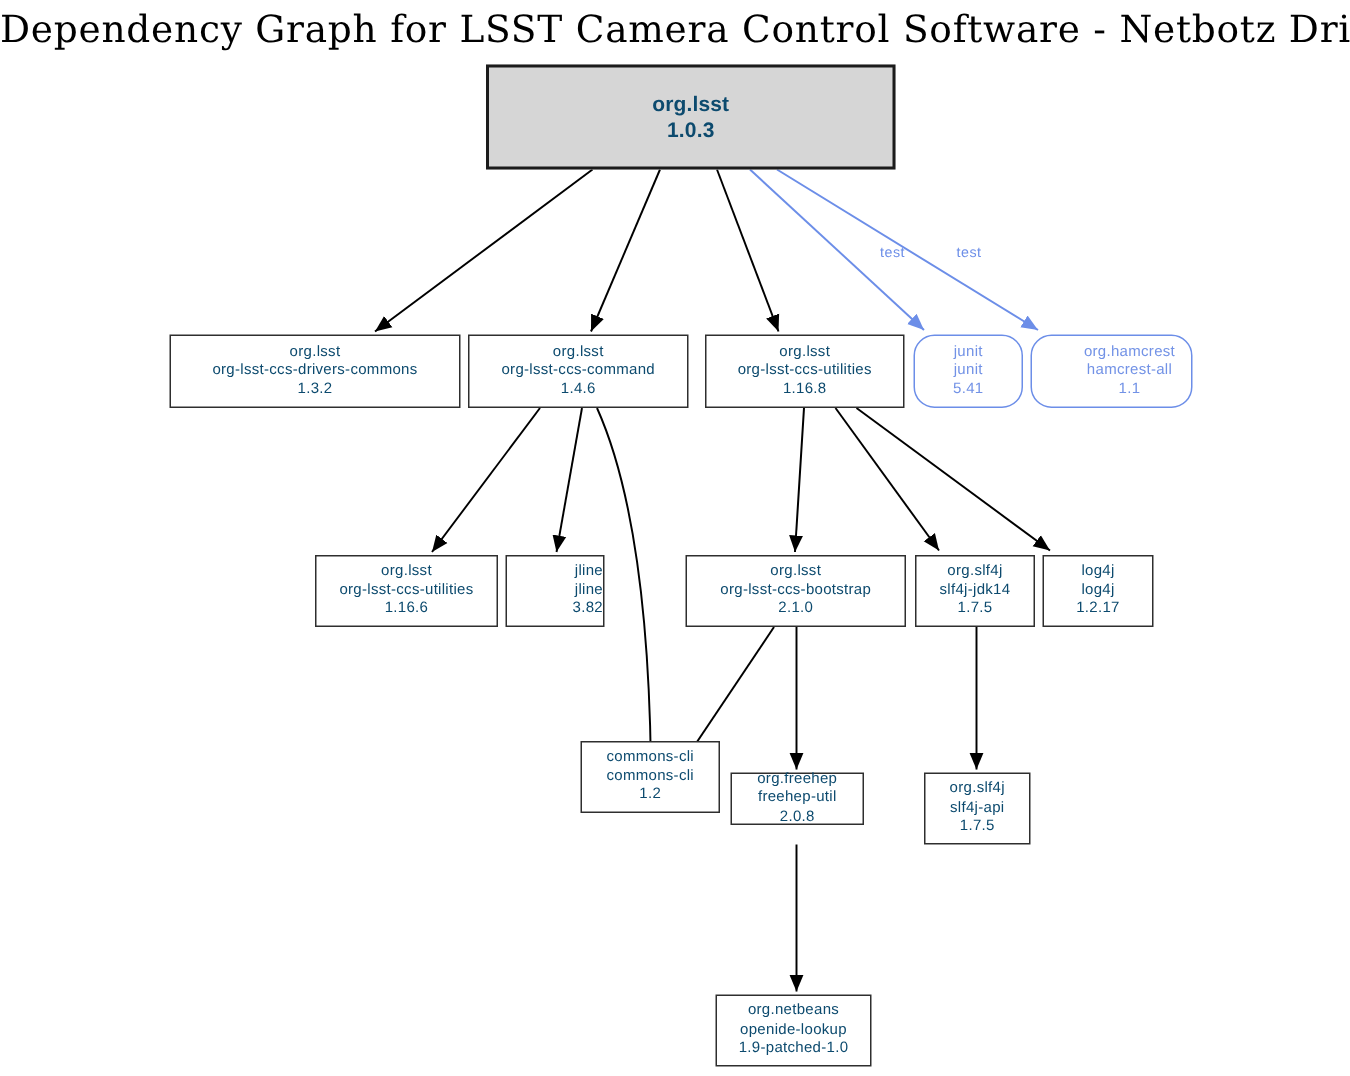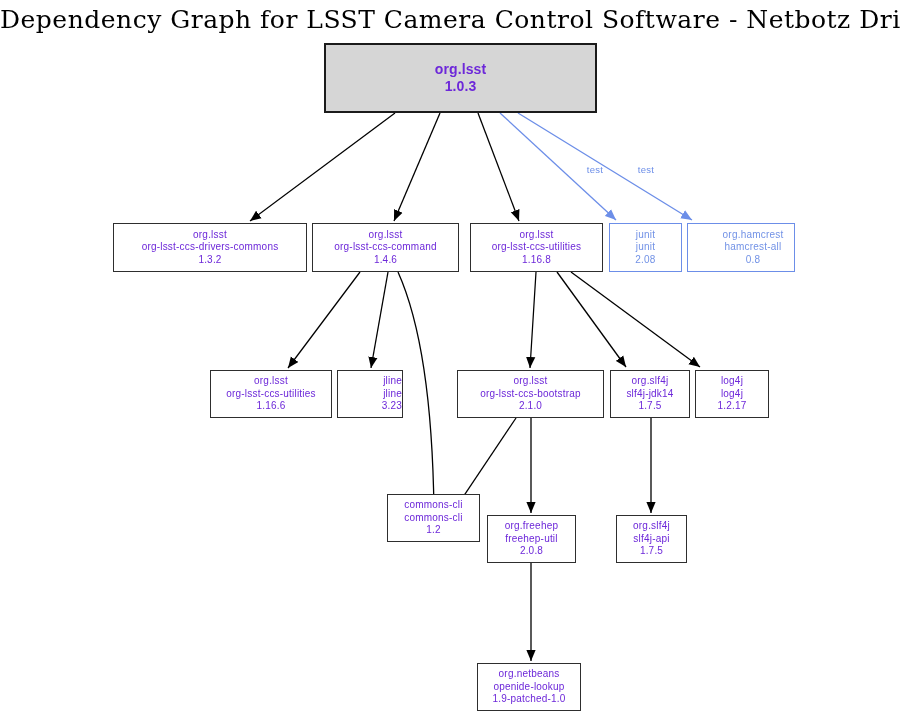--- a/index.html
+++ b/index.html
@@ -4,25 +4,25 @@
 <style>
   html,body{margin:0;padding:0;background:#ffffff;}
   #canvas{position:relative;width:900px;height:717px;background:#ffffff;overflow:hidden;
           font-family:"Liberation Sans",sans-serif;}
   #diagram-title{position:absolute;top:5px;left:0;width:900px;text-align:center;
           font-family:"DejaVu Serif","Liberation Serif",serif;font-weight:normal;
           font-size:25px;letter-spacing:0.5px;color:#000;margin:0;white-space:nowrap;}
   #edges-svg{position:absolute;left:0;top:0;pointer-events:none;}
   .node{position:absolute;box-sizing:border-box;display:flex;flex-direction:column;
         justify-content:center;align-items:center;text-align:center;
-        background:#ffffff;border:1.6px solid #2e2e2e;color:#6d28d9;
+        background:#ffffff;border:1.6px solid #2e2e2e;color:#0c4a6e;
         font-size:10px;line-height:12.5px;letter-spacing:0.2px;white-space:nowrap;}
   .node.root{background:#d6d6d6;border:2.2px solid #1b1b1b;font-weight:bold;
         font-size:14px;line-height:17.5px;letter-spacing:0.1px;}
-  .node.test{border-color:#6c8ee8;color:#7292e6;}
+  .node.test{border-color:#6c8ee8;color:#7292e6;border-radius:14px;}
   .edge-label{position:absolute;transform:translate(-50%,-50%);
         font-size:9.5px;color:#6c8ee8;letter-spacing:0.3px;margin-left:19px;}
 </style>
 </head>
 <body>
 
 <div id="canvas">
   <h1 id="diagram-title">Dependency Graph for LSST Camera Control Software - Netbotz Driver</h1>
 
   <svg id="edges-svg" width="900" height="717" viewBox="0 0 900 717">
@@ -69,36 +69,36 @@
         <span>1.4.6</span>
       </div>
       <div class="node default" style="left: 470px; top: 223px; width: 133px; height: 49px;">
         <span>org.lsst</span>
         <span>org-lsst-ccs-utilities</span>
         <span>1.16.8</span>
       </div>
       <div class="node test" style="left: 609px; top: 223px; width: 73px; height: 49px;">
         <span>junit</span>
         <span>junit</span>
-        <span>2.08</span>
+        <span>5.41</span>
       </div>
       <div class="node test" style="left: 687px; top: 223px; width: 108px; height: 49px; padding-left: 24px;">
         <span>org.hamcrest</span>
         <span>hamcrest-all</span>
-        <span>0.8</span>
+        <span>1.1</span>
       </div>
       <div class="node default" style="left: 210px; top: 370px; width: 122px; height: 48px;">
         <span>org.lsst</span>
         <span>org-lsst-ccs-utilities</span>
         <span>1.16.6</span>
       </div>
       <div class="node default" style="left: 337px; top: 370px; width: 66px; height: 48px; align-items: flex-end;">
         <span>jline</span>
         <span>jline</span>
-        <span>3.23</span>
+        <span>3.82</span>
       </div>
       <div class="node default" style="left: 457px; top: 370px; width: 147px; height: 48px;">
         <span>org.lsst</span>
         <span>org-lsst-ccs-bootstrap</span>
         <span>2.1.0</span>
       </div>
       <div class="node default" style="left: 610px; top: 370px; width: 80px; height: 48px;">
         <span>org.slf4j</span>
         <span>slf4j-jdk14</span>
         <span>1.7.5</span>
@@ -106,21 +106,21 @@
       <div class="node default" style="left: 695px; top: 370px; width: 74px; height: 48px;">
         <span>log4j</span>
         <span>log4j</span>
         <span>1.2.17</span>
       </div>
       <div class="node default" style="left: 387px; top: 494px; width: 93px; height: 48px;">
         <span>commons-cli</span>
         <span>commons-cli</span>
         <span>1.2</span>
       </div>
-      <div class="node default" style="left: 487px; top: 515px; width: 89px; height: 48px;">
+      <div class="node default" style="left: 487px; top: 515px; width: 89px; height: 35px;">
         <span>org.freehep</span>
         <span>freehep-util</span>
         <span>2.0.8</span>
       </div>
       <div class="node default" style="left: 616px; top: 515px; width: 71px; height: 48px;">
         <span>org.slf4j</span>
         <span>slf4j-api</span>
         <span>1.7.5</span>
       </div>
       <div class="node default" style="left: 477px; top: 663px; width: 104px; height: 48px;">

